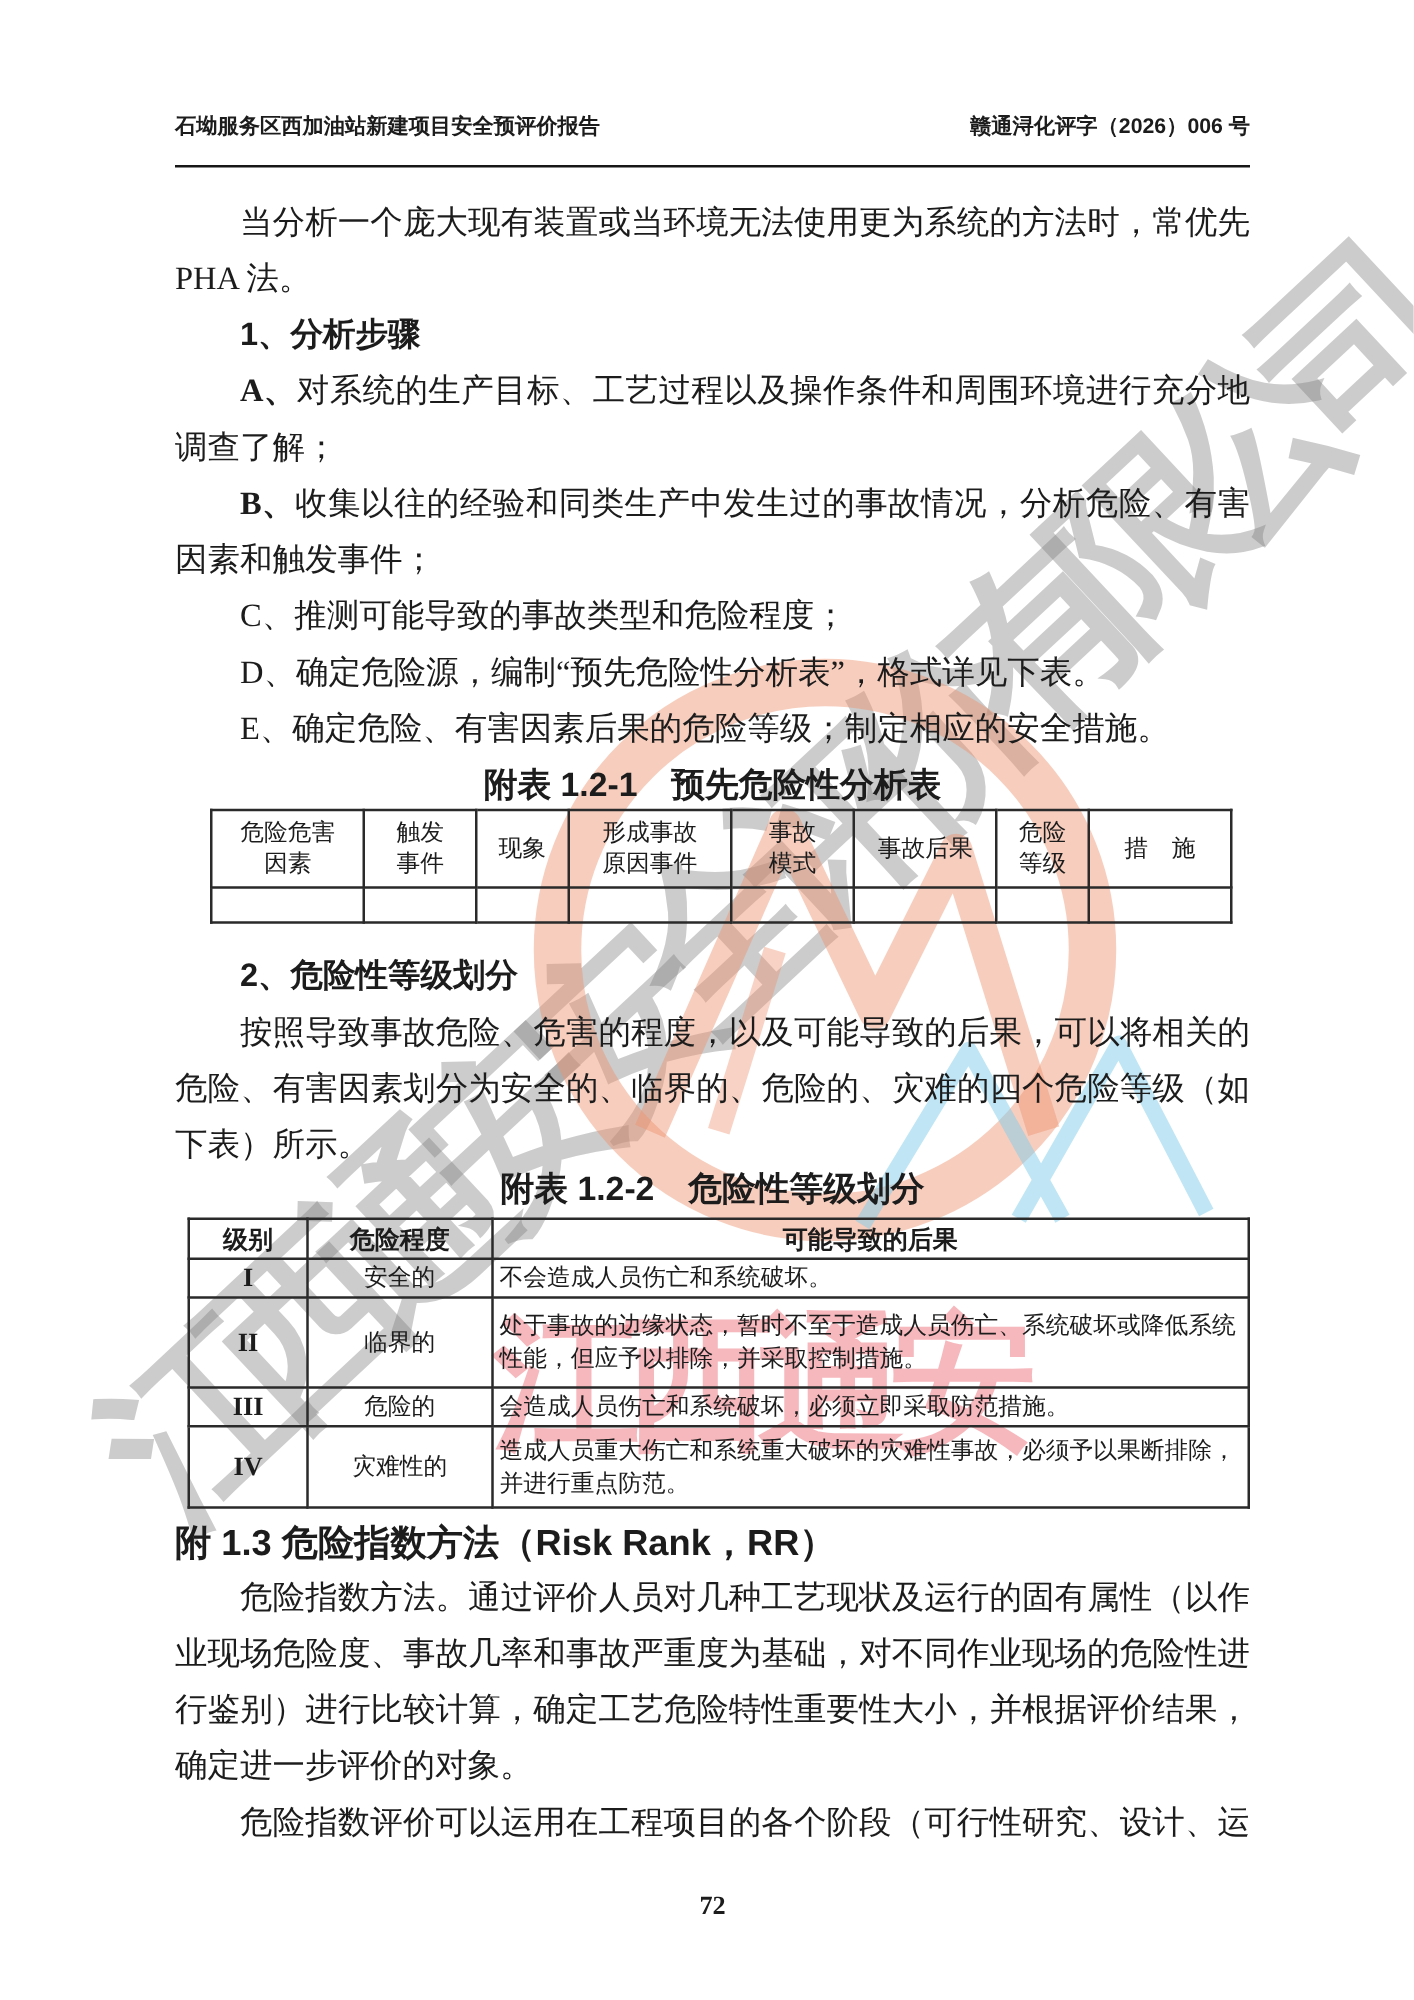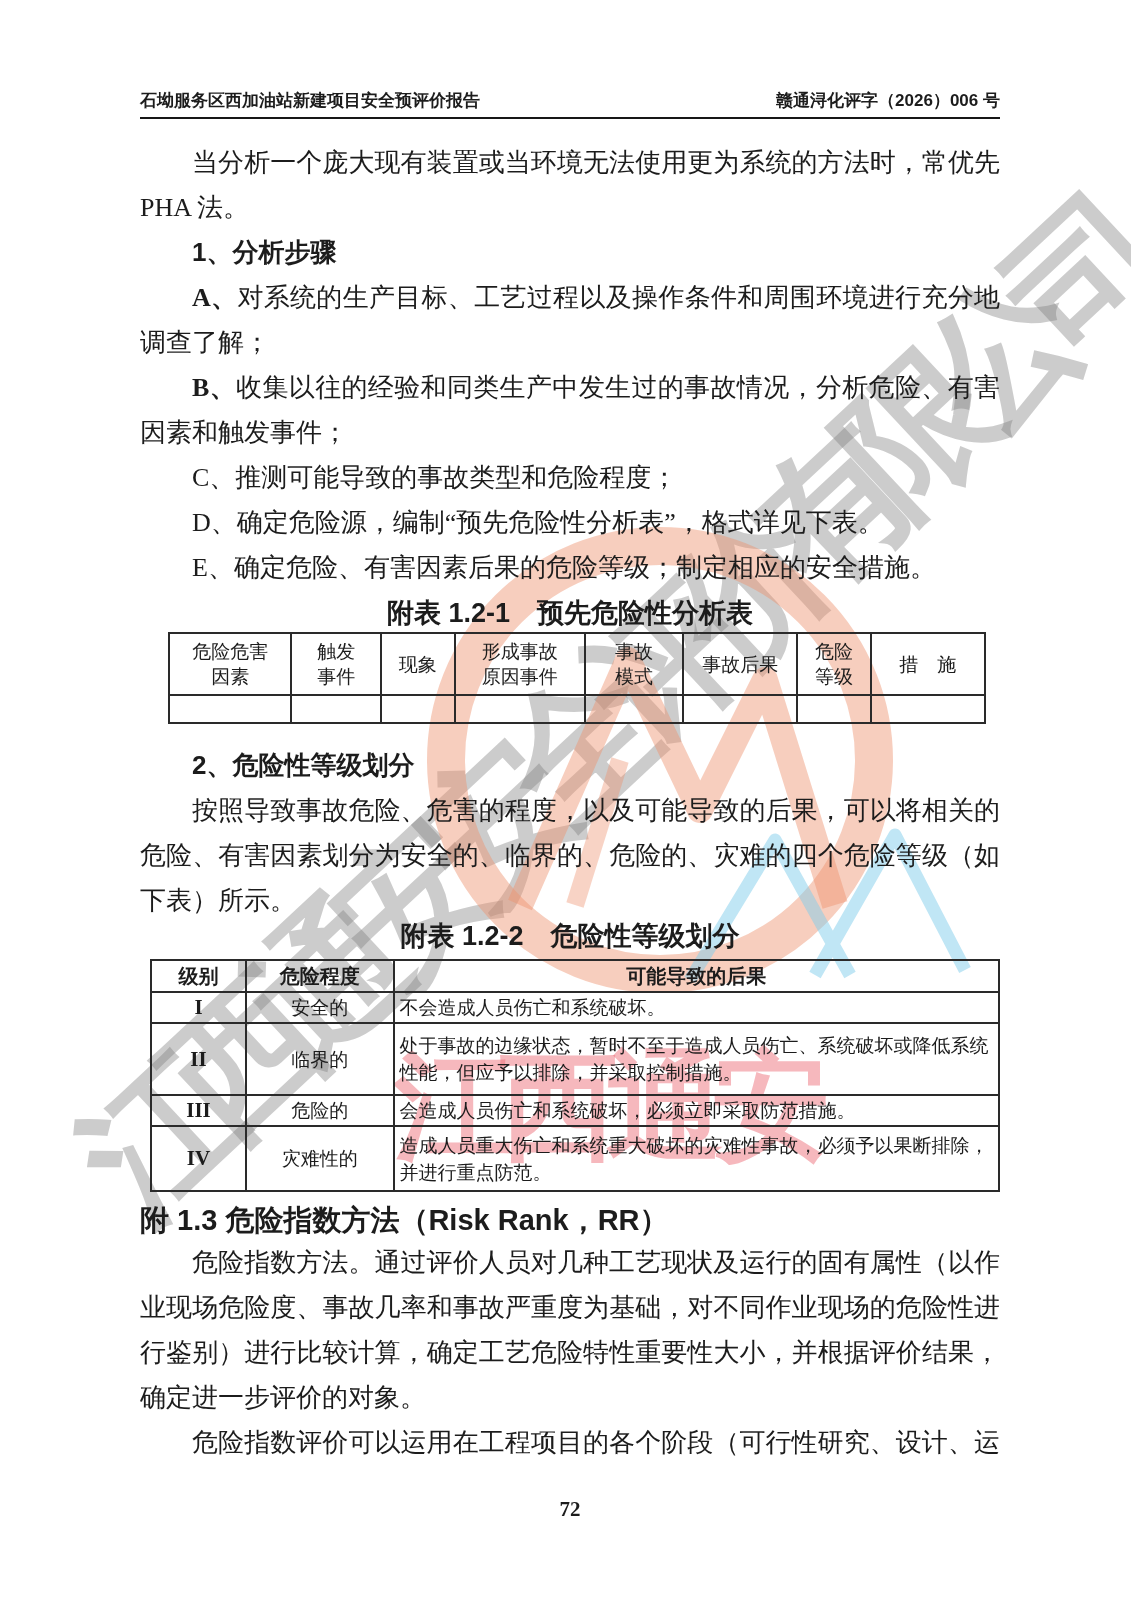--- a/index.html
+++ b/index.html
@@ -12,21 +12,21 @@
            font-size:150px;letter-spacing:-35px;white-space:nowrap;
            color:rgba(128,128,128,0.40);}
   .wm-stamp{position:absolute;left:394px;top:1028px;
             font-family:"Liberation Sans","DejaVu Sans",sans-serif;font-weight:bold;
             font-size:118px;letter-spacing:-12px;white-space:nowrap;
             color:rgba(237,106,118,0.48);}
   .wm-svg{position:absolute;left:0;top:0;}
   
   .content{position:relative;z-index:1;padding:0 131px 0 140px;}
   .hdr{display:flex;justify-content:space-between;align-items:flex-end;margin-top:90px;
-       padding-bottom:5px;border-bottom:2.5px solid #161616;
+       padding-bottom:20px;border-bottom:2.5px solid #161616;
        font-family:"Liberation Sans","DejaVu Sans",sans-serif;font-size:17px;font-weight:bold;line-height:22px;}
   .ln{font-size:26px;line-height:45px;height:45px;overflow:hidden;}
   .j{text-align:justify;text-align-last:justify;}
   .ind{text-indent:52px;}
   .b{font-weight:bold;}
   .sec{font-family:"Liberation Sans","DejaVu Sans",sans-serif;font-weight:bold;}
   .p1{margin-top:21px;}
   .tbl-title{font-family:"Liberation Sans","DejaVu Sans",sans-serif;font-weight:bold;
              font-size:27px;text-align:center;line-height:34px;}
   .tt1{margin-top:6px;margin-bottom:2px;}

